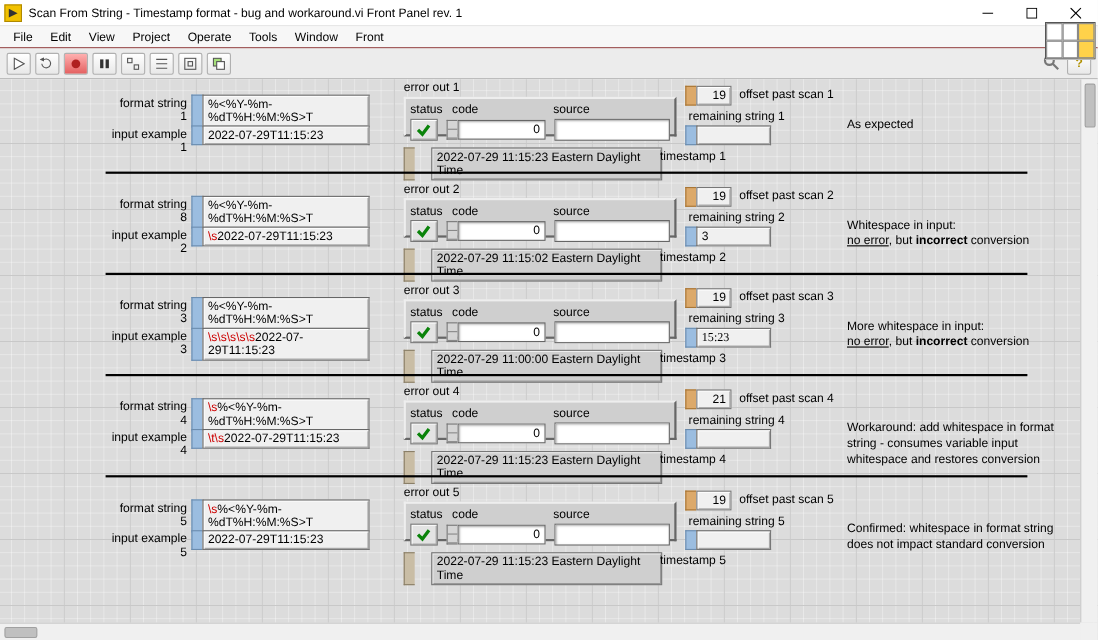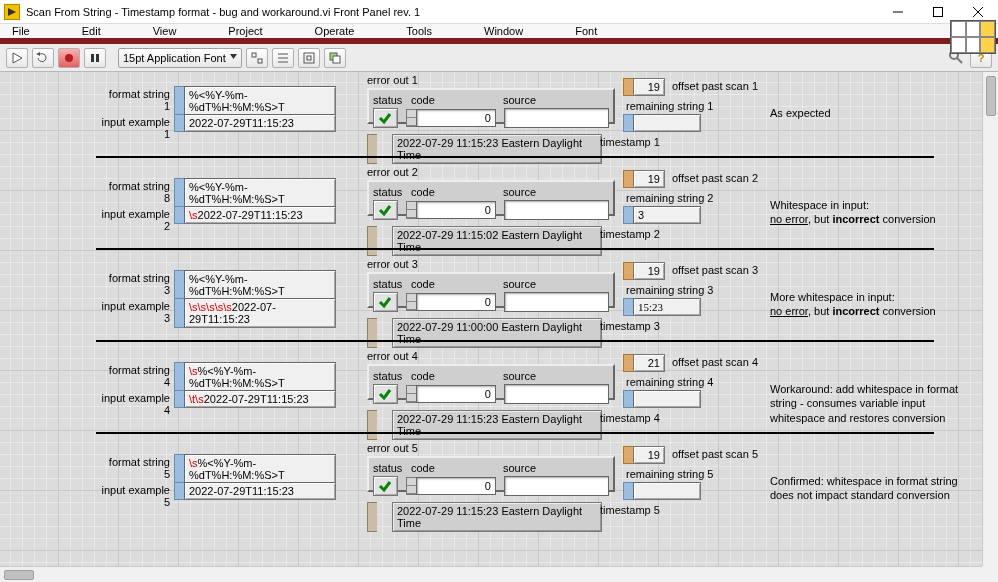--- a/index.html
+++ b/index.html
@@ -8,21 +8,21 @@
 
   
   .titlebar { height: 24px; background: #fff; display: flex; align-items: center; border-bottom: 1px solid #ddd; }
   .titlebar .appicon { width: 16px; height: 16px; background: #f2c200; margin: 0 4px; border: 1px solid #b08900; display:flex; align-items:center; justify-content:center;}
   .titlebar .appicon svg{display:block}
   .titlebar .title { flex: 1; padding-left: 2px; }
   .winbtn { width: 40px; height: 24px; display: flex; align-items: center; justify-content: center; }
   .winbtn svg { display:block; }
 
   
-  .menubar { height: 20px; display: flex; align-items: stretch; padding: 0 4px; border-bottom: 6px solid #7f1d1d; background: #f7f7f7; gap: 36px; }
+  .menubar { height: 20px; display: flex; align-items: stretch; padding: 0 4px; border-bottom: 1px solid #7f1d1d; background: #f7f7f7; }
   .menuitem { padding: 2px 8px; display: flex; align-items: center; }
   .lvgrid { width: 46px; height: 34px; border:1px solid #555; background:#fff; position:fixed; top:20px; right:2px; display:grid; grid-template-columns:repeat(3,1fr); grid-template-rows:repeat(2,1fr);}
   .lvgrid div{border:1px solid #888;}
   .lvgrid .f{background:#ffd24a}
 
   
   .toolbar { height: 28px; background: #ececec; border-bottom: 1px solid #b8b8b8; display: flex; align-items: center; padding: 0 6px; gap: 4px; }
   .tbtn { width: 22px; height: 20px; border: 1px solid #b0b0b0; border-radius: 2px; background: linear-gradient(#fff,#e8e8e8); display: flex; align-items: center; justify-content: center; }
   .tbtn.red{ background:linear-gradient(#ffb0b0,#e46060);}
   .tbtn.pause{background:linear-gradient(#fff,#e8e8e8);}
@@ -112,21 +112,21 @@
 </div>
 
 <div class="menubar">
   <div class="menuitem">File</div>
   <div class="menuitem">Edit</div>
   <div class="menuitem">View</div>
   <div class="menuitem">Project</div>
   <div class="menuitem">Operate</div>
   <div class="menuitem">Tools</div>
   <div class="menuitem">Window</div>
-  <div class="menuitem">Font</div>
+  <div class="menuitem">Front</div>
 </div>
 <div class="lvgrid">
   <div></div>
     <div></div>
     <div class="f"></div>
     <div></div>
     <div></div>
     <div class="f"></div>
 </div>
 
@@ -146,26 +146,20 @@
       <svg width="10" height="10">
         <circle cx="5" cy="5" r="4" fill="#b02020"></circle>
       </svg>
     </div>
   <div class="tbtn pause">
       <svg width="10" height="10">
         <rect x="1" y="1" width="3" height="8" fill="#333"></rect>
         <rect x="6" y="1" width="3" height="8" fill="#333"></rect>
       </svg>
     </div>
-  <div class="fontsel">
-    <span>15pt Application Font</span>
-    <svg class="dd">
-        <polygon points="0,0 7,0 3.5,5" fill="#333"></polygon>
-      </svg>
-  </div>
   <div class="tbtn">
       <svg width="12" height="12">
         <rect x="1" y="1" width="4" height="4" fill="none" stroke="#555"></rect>
         <rect x="7" y="7" width="4" height="4" fill="none" stroke="#555"></rect>
       </svg>
     </div>
   <div class="tbtn">
       <svg width="12" height="12">
         <line x1="1" y1="2" x2="11" y2="2" stroke="#555"></line>
         <line x1="1" y1="6" x2="11" y2="6" stroke="#555"></line>

